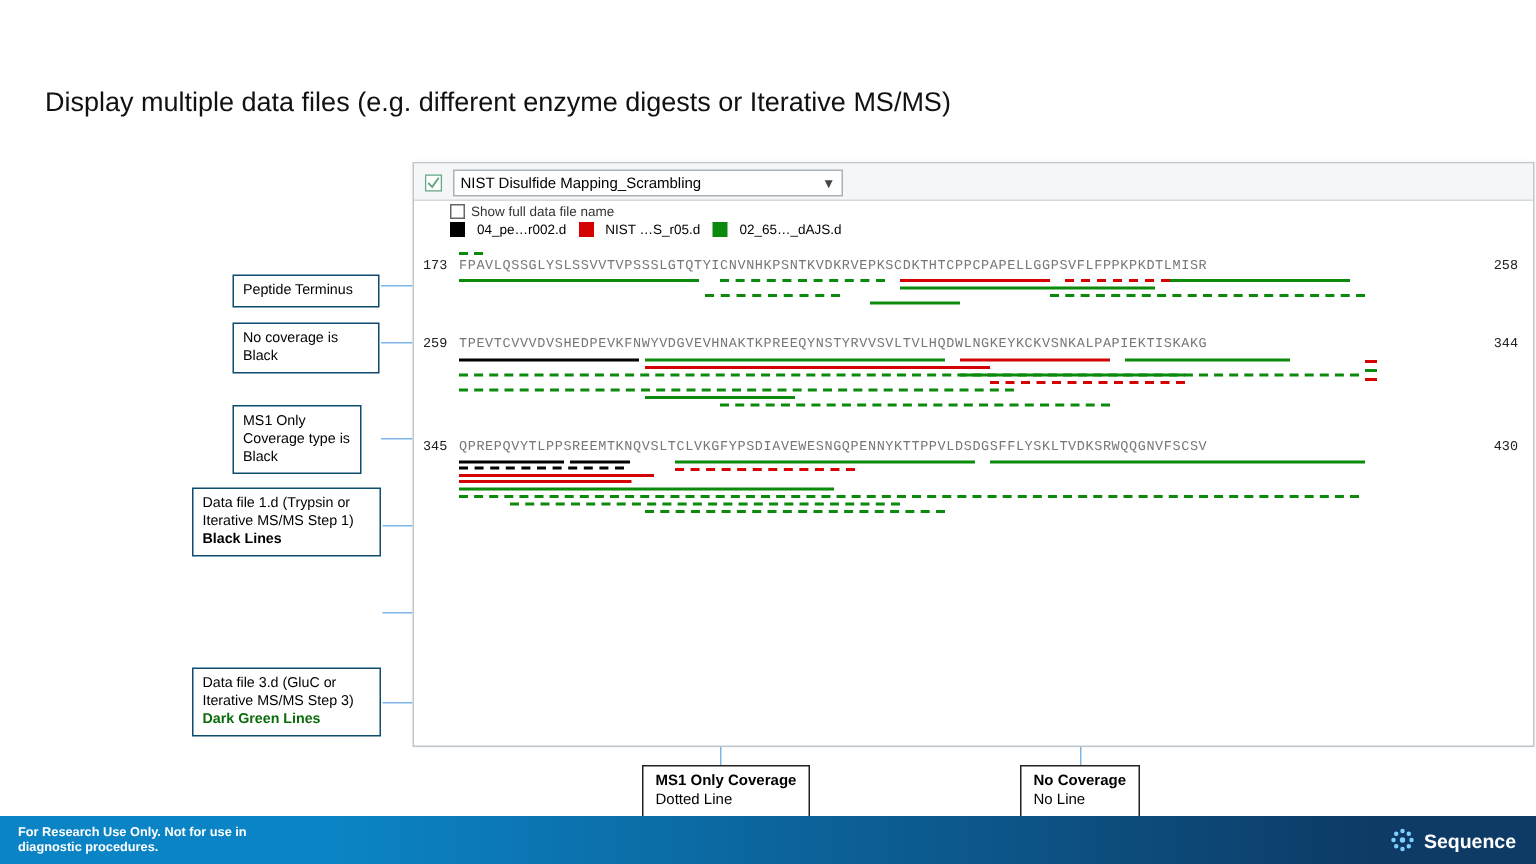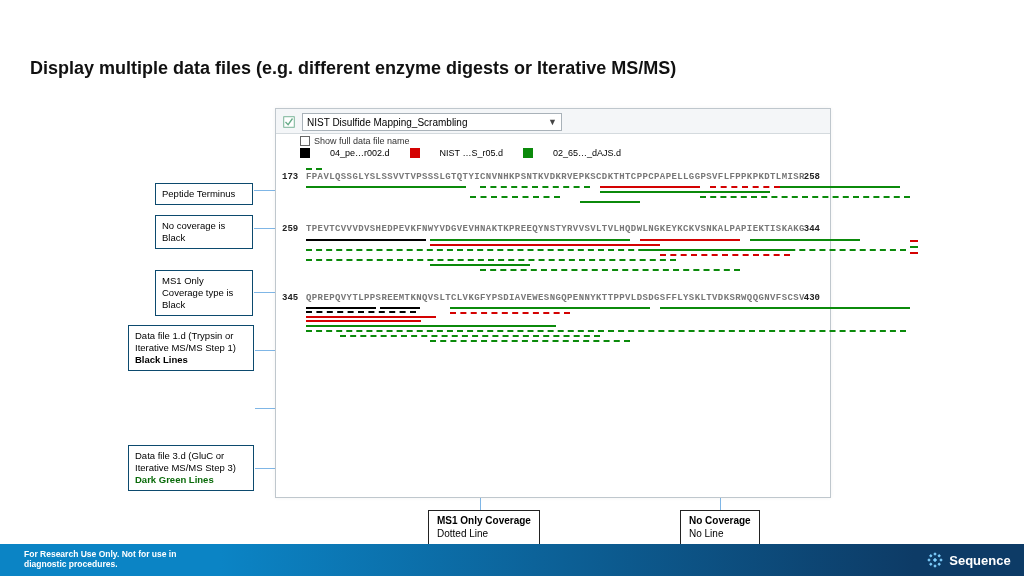--- a/index.html
+++ b/index.html
@@ -1,64 +1,64 @@
 <!DOCTYPE html>
 <html><head>
 <meta charset="utf-8">
 <style>
   * { box-sizing: border-box; margin: 0; padding: 0; }
   html, body { width: 1024px; height: 576px; font-family: Arial, Helvetica, sans-serif; background: #fff; overflow: hidden; position: relative; }
   .slide { position: relative; width: 1024px; height: 576px; }
   .title { position: absolute; left: 30px; top: 28px; font-size: 26px; font-weight: 700; color: #0099e0; letter-spacing: -0.3px; }
-  .subtitle { position: absolute; left: 30px; top: 58px; font-size: 18px; font-weight: 700; color: #111; }
+  .subtitle { position: absolute; left: 30px; top: 58px; font-size: 18px; font-weight: 400; color: #111; }
   
   .callout { position: absolute; border: 1px solid #0c4a6e; background: #fff; font-size: 9.5px; line-height: 1.25; padding: 4px 6px; }
   .callout .accent-red { color: #c00000; }
   .callout .accent-green { color: #0a6b0a; }
   
   .bcallout { position: absolute; border: 1px solid #222; background:#fff; font-size: 10px; line-height: 1.25; padding: 4px 8px; }
   
-  .panel { position: absolute; left: 275px; top: 108px; width: 556px; height: 390px; border: 1px solid #bfc7cd; background: #fff; box-shadow: 0 0 4px rgba(0,0,0,.05); text-align: center; }
+  .panel { position: absolute; left: 275px; top: 108px; width: 748px; height: 390px; border: 1px solid #bfc7cd; background: #fff; box-shadow: 0 0 4px rgba(0,0,0,.05); }
   .panel-top { display:flex; align-items:center; gap:6px; padding:4px 6px 2px 6px; background:#f4f6f8; border-bottom:1px solid #d4dade; }
   .panel-top .mini-icon { width:14px; height:14px; display:inline-block; }
   .sel { flex: 0 0 auto; display:flex; align-items:center; border:1px solid #a9b2b9; background:#fff; height:18px; width: 260px; font-size:10px; padding:0 4px; justify-content:space-between; }
   .sel .caret { font-size:9px; color:#444; }
   .panel-sub { padding: 2px 8px 0 24px; font-size: 9px; color:#333; display:flex; align-items:center; gap:4px; }
   .chk { width:10px; height:10px; border:1px solid #666; display:inline-block; }
-  .legend-row { padding: 2px 8px 4px 24px; font-size: 9px; display:flex; gap:20px; align-items:center; }
+  .legend-row { padding: 2px 8px 4px 24px; font-size: 9px; display:flex; gap:8px; align-items:center; }
   .sw { width:10px; height:10px; display:inline-block; }
   .sw.black{background:#000;} .sw.red{background:#d40202;} .sw.green{background:#0b8a0b;}
   
   .seq-area { position:relative; padding: 2px 4px 4px 4px; font-family: "Courier New", monospace; font-size: 9px; }
-  .seq-block { position:relative; margin-bottom: 14px; font-weight: bold; }
+  .seq-block { position:relative; margin-bottom: 14px; }
   .seq-line { white-space: pre; color:#777; letter-spacing: 0.4px; line-height:1.15; }
   .pos-left { position:absolute; left:2px; top:0; color:#222; font-size:9px; }
   .pos-right { position:absolute; right:6px; top:0; color:#222; font-size:9px; }
   .bars { position:relative; height:26px; margin-top:2px; }
   .bar { position:absolute; height:0; border-top-width:2px; border-top-style:solid; }
   .bar.black{ border-color:#000; } .bar.red{ border-color:#d40202; } .bar.green{ border-color:#0b8a0b; }
   .bar.dash{ border-top-style:dashed; }
   
   .lead { position:absolute; background:#7fb6e6; }
   
   .footer { position:absolute; left:0; bottom:0; width:1024px; height:32px; display:flex; }
-  .f-left { flex: 0 0 220px; background:#0b84c5; color:#fff; font-size:8.5px; font-weight:700; display:flex; align-items:center; padding:0 24px; line-height:1.15; }
+  .f-left { flex: 0 0 220px; background:#0b84c5; color:#fff; font-size:8.5px; font-weight:700; display:flex; align-items:center; padding:0 12px; line-height:1.15; }
   .f-mid { flex:1; background: linear-gradient(90deg,#0b84c5 0%, #0d3b66 100%); }
   .f-right { flex:0 0 110px; background:#0d3b66; color:#fff; display:flex; align-items:center; justify-content:center; gap:6px; font-weight:700; font-size:13px; }
   .spark { width:16px; height:16px; }
 </style>
 </head>
 <body>
 <div class="slide">
 
 <div class="subtitle">Display multiple data files (e.g. different enzyme digests or Iterative MS/MS)</div>
 
 <div class="callout" style="left:155px; top:183px; width:98px;">Peptide Terminus</div>
 <div class="callout" style="left:155px; top:215px; width:98px;"> No coverage is Black</div>
-<div class="callout" style="left:155px; top:270px; width:98px;">MS1 Only Coverage type is Black</div>
+<div class="callout" style="left:155px; top:270px; width:86px;">MS1 Only Coverage type is Black</div>
 <div class="callout" style="left:128px; top:325px; width:126px;">
   <span>Data file 1.d (Trypsin or Iterative MS/MS Step 1)</span><br><b>Black Lines</b>
 </div>
 <div class="callout" style="left:128px; top:445px; width:126px;">
   <span>Data file 3.d (GluC or Iterative MS/MS Step 3)</span><br><b class="accent-green">Dark Green Lines</b>
 </div>
 
 <div class="bcallout" style="left:428px; top:510px;">
   <b>MS1 Only Coverage</b><br><span>Dotted Line</span>
 </div>

